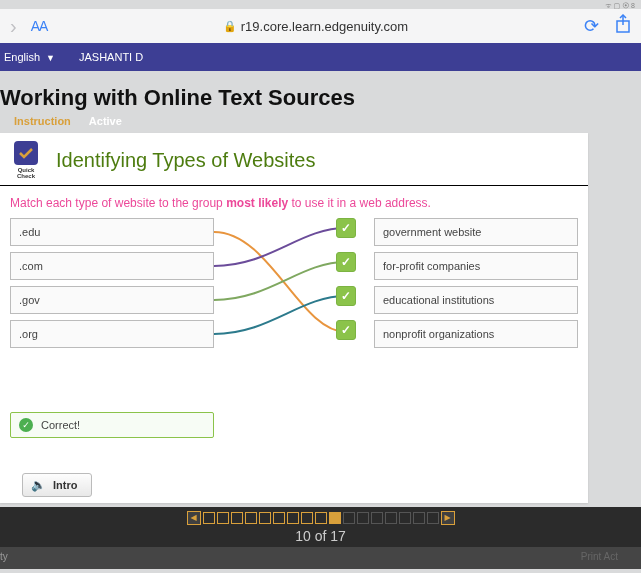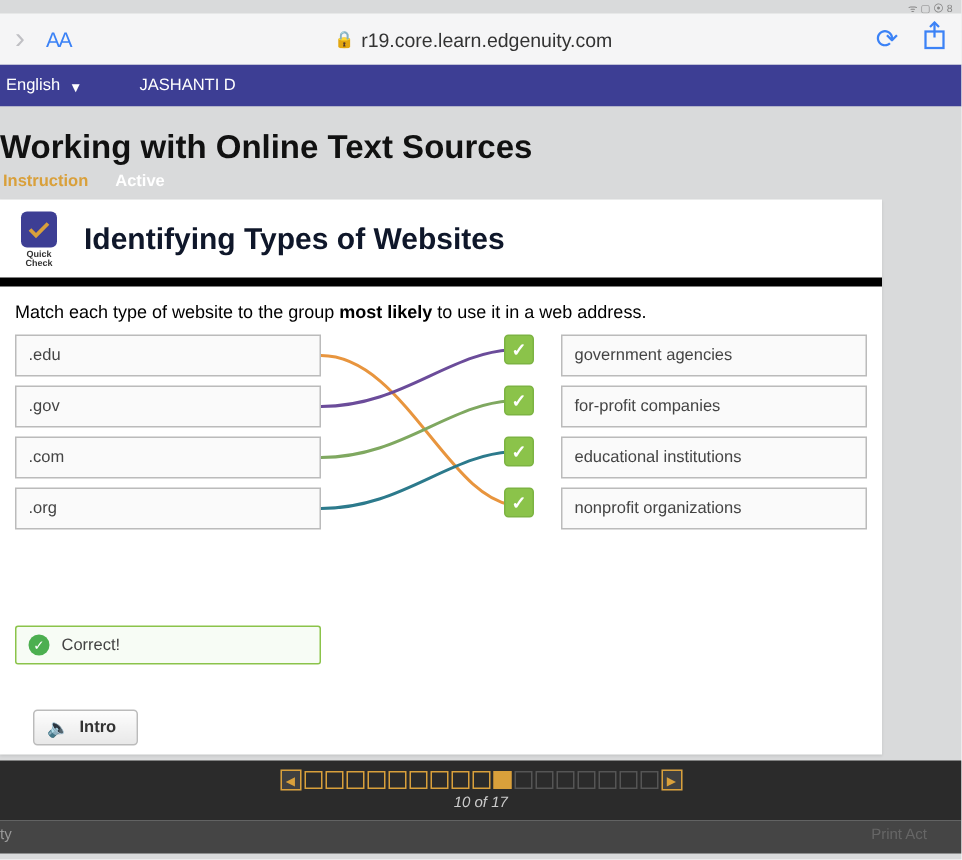--- a/index.html
+++ b/index.html
@@ -8,57 +8,57 @@
 .status-icons{position:absolute;right:6px;top:1px;font-size:7px;color:#888}
 .browser-bar{height:34px;background:#f5f5f6;display:flex;align-items:center;padding:0 10px;position:relative}
 .nav-arrow{color:#c0c0c4;font-size:20px;margin-right:14px}
 .text-size{color:#3b82f6;font-size:14px;font-weight:500;letter-spacing:-1px}
 .url-wrap{flex:1;text-align:center;font-size:13px;color:#333;display:flex;align-items:center;justify-content:center;gap:4px}
 .lock-icon{font-size:11px}
 .reload{color:#3b82f6;font-size:18px;margin-right:16px}
 .share{color:#3b82f6;font-size:18px}
 .course-bar{height:28px;background:#3d3e94;color:#fff;display:flex;align-items:center;padding:0 4px;font-size:11px}
 .course-title{flex:1}
-.lang-sel{display:flex;align-items:flex-end;gap:6px;margin-right:38px}
+.lang-sel{display:flex;align-items:flex-end;gap:6px;margin-right:24px}
 .chev{font-size:9px}
 .user{font-weight:500}
 .page-head{padding:14px 0 6px 0;background:#d9dadb}
 .page-title{color:#111;font-size:22px;font-weight:700;margin-bottom:4px;padding-left:0}
-.tabs{display:flex;gap:18px;padding-left:2px}
+.tabs{display:flex;gap:18px;padding-left:14px}
 .tab{font-size:11px;font-weight:700}
 .tab.inst{color:#d9a03b}
 .tab.act{color:#fff}
 .content-card{background:#fff;margin:0 0 0 0;width:588px;min-height:370px;position:relative;box-shadow:0 1px 2px rgba(0,0,0,0.1)}
 .card-header{display:flex;align-items:center;gap:14px;padding:8px 10px 6px 10px}
 .qc-badge{width:32px;text-align:center}
 .qc-box{width:24px;height:24px;background:#3d3e94;border-radius:4px;margin:0 auto 2px;display:flex;align-items:center;justify-content:center;color:#fff}
 .qc-label{font-size:6px;color:#333;font-weight:700}
-.card-title{color:#0f172a;font-size:20px;font-weight:700}
-.instruction{padding:10px 10px 8px 10px;font-size:12px;color:#000000;border-top:6px solid #000000}
+.card-title{color:#4d7c0f;font-size:20px;font-weight:400}
+.instruction{padding:10px 10px 8px 10px;font-size:12px;color:#ec4899;border-top:1px solid #000000}
 .instruction .bold{font-weight:700}
 .match-area{position:relative;padding:0 10px 20px 10px;height:160px}
 .left-col,.right-col{position:absolute;top:0}
 .left-col{left:10px}
 .right-col{right:10px}
 .match-box{width:204px;height:28px;border:1px solid #bbb;background:#fafafa;display:flex;align-items:center;padding:12px 8px;font-size:11px;color:#444;margin-bottom:6px}
 .check-col{position:absolute;left:336px;top:0}
 .check{width:20px;height:20px;background:#8bc34a;border:1px solid #7cb342;border-radius:3px;display:flex;align-items:center;justify-content:center;color:#fff;font-size:12px;font-weight:700;margin-bottom:14px}
 svg.lines{position:absolute;left:10px;top:0;width:350px;height:150px;pointer-events:none}
 .correct-box{margin:34px 10px 0 10px;width:204px;height:26px;border:1px solid #8bc34a;background:#f7fcf5;border-radius:2px;display:flex;align-items:center;gap:8px;padding:0 8px;font-size:11px;color:#444}
 .correct-icon{width:14px;height:14px;background:#4caf50;border-radius:50%;display:flex;align-items:center;justify-content:center;color:#fff;font-size:9px}
 .intro-btn{position:absolute;left:22px;bottom:6px;height:24px;padding:0 14px 0 8px;background:linear-gradient(#fdfdfd,#e8e8e8);border:1px solid #bbb;border-radius:3px;display:flex;align-items:center;gap:6px;font-size:11px;font-weight:700;color:#333}
 .speaker{width:16px;height:16px;display:flex;align-items:center;justify-content:center;font-size:12px;color:#666}
 .content-wrap{position:relative;height:370px}
 .footer-dark{background:#2b2b2b;height:40px;display:flex;flex-direction:column;align-items:center;justify-content:center;gap:3px;margin-top:4px;width:641px}
 .pager-row{display:flex;align-items:center;gap:2px}
 .pg-arrow{width:14px;height:14px;background:#404040;border:1px solid #d9a03b;display:flex;align-items:center;justify-content:center;color:#d9a03b;font-size:8px}
 .pg-box{width:12px;height:12px;border:1px solid #d9a03b;background:transparent}
 .pg-box.current{background:#d9a03b}
 .pg-box.future{border-color:#555}
-.pg-text{color:#ccc;font-size:10px;font-style:italic}
+.pg-text{color:#ccc;font-size:14px;}
 .bottom-strip{background:#454545;height:22px;width:641px;position:relative}
 .bs-left{position:absolute;left:0;top:4px;color:#999;font-size:10px}
 .bs-right{position:absolute;right:23px;top:4px;color:#666;font-size:10px}
 </style>
 </head>
 <body>
 
 <div class="status-bar">
   <span class="status-icons">ᯤ ▢ ⦿ 8</span>
 </div>
@@ -115,32 +115,32 @@
 
   <div class="match-area">
     <svg class="lines">
       <path d="M 204 14 C 260 14, 290 114, 336 114" stroke="#e8953e" stroke-width="2" fill="none"></path>
       <path d="M 204 48 C 260 48, 290 10, 336 10" stroke="#6b4c9a" stroke-width="2" fill="none"></path>
       <path d="M 204 82 C 260 82, 290 44, 336 44" stroke="#7fa860" stroke-width="2" fill="none"></path>
       <path d="M 204 116 C 260 116, 290 78, 336 78" stroke="#2c7a8c" stroke-width="2" fill="none"></path>
     </svg>
     <div class="left-col">
       <div class="match-box">.edu</div>
+      <div class="match-box">.com</div>
       <div class="match-box">.gov</div>
-      <div class="match-box">.com</div>
       <div class="match-box">.org</div>
     </div>
     <div class="check-col">
       <div class="check">✓</div>
       <div class="check">✓</div>
       <div class="check">✓</div>
       <div class="check">✓</div>
     </div>
     <div class="right-col">
-      <div class="match-box">government agencies</div>
+      <div class="match-box">government website</div>
       <div class="match-box">for-profit companies</div>
       <div class="match-box">educational institutions</div>
       <div class="match-box">nonprofit organizations</div>
     </div>
   </div>
 
   <div class="correct-box">
     <span class="correct-icon">✓</span>
     <span>Correct!</span>
   </div>

